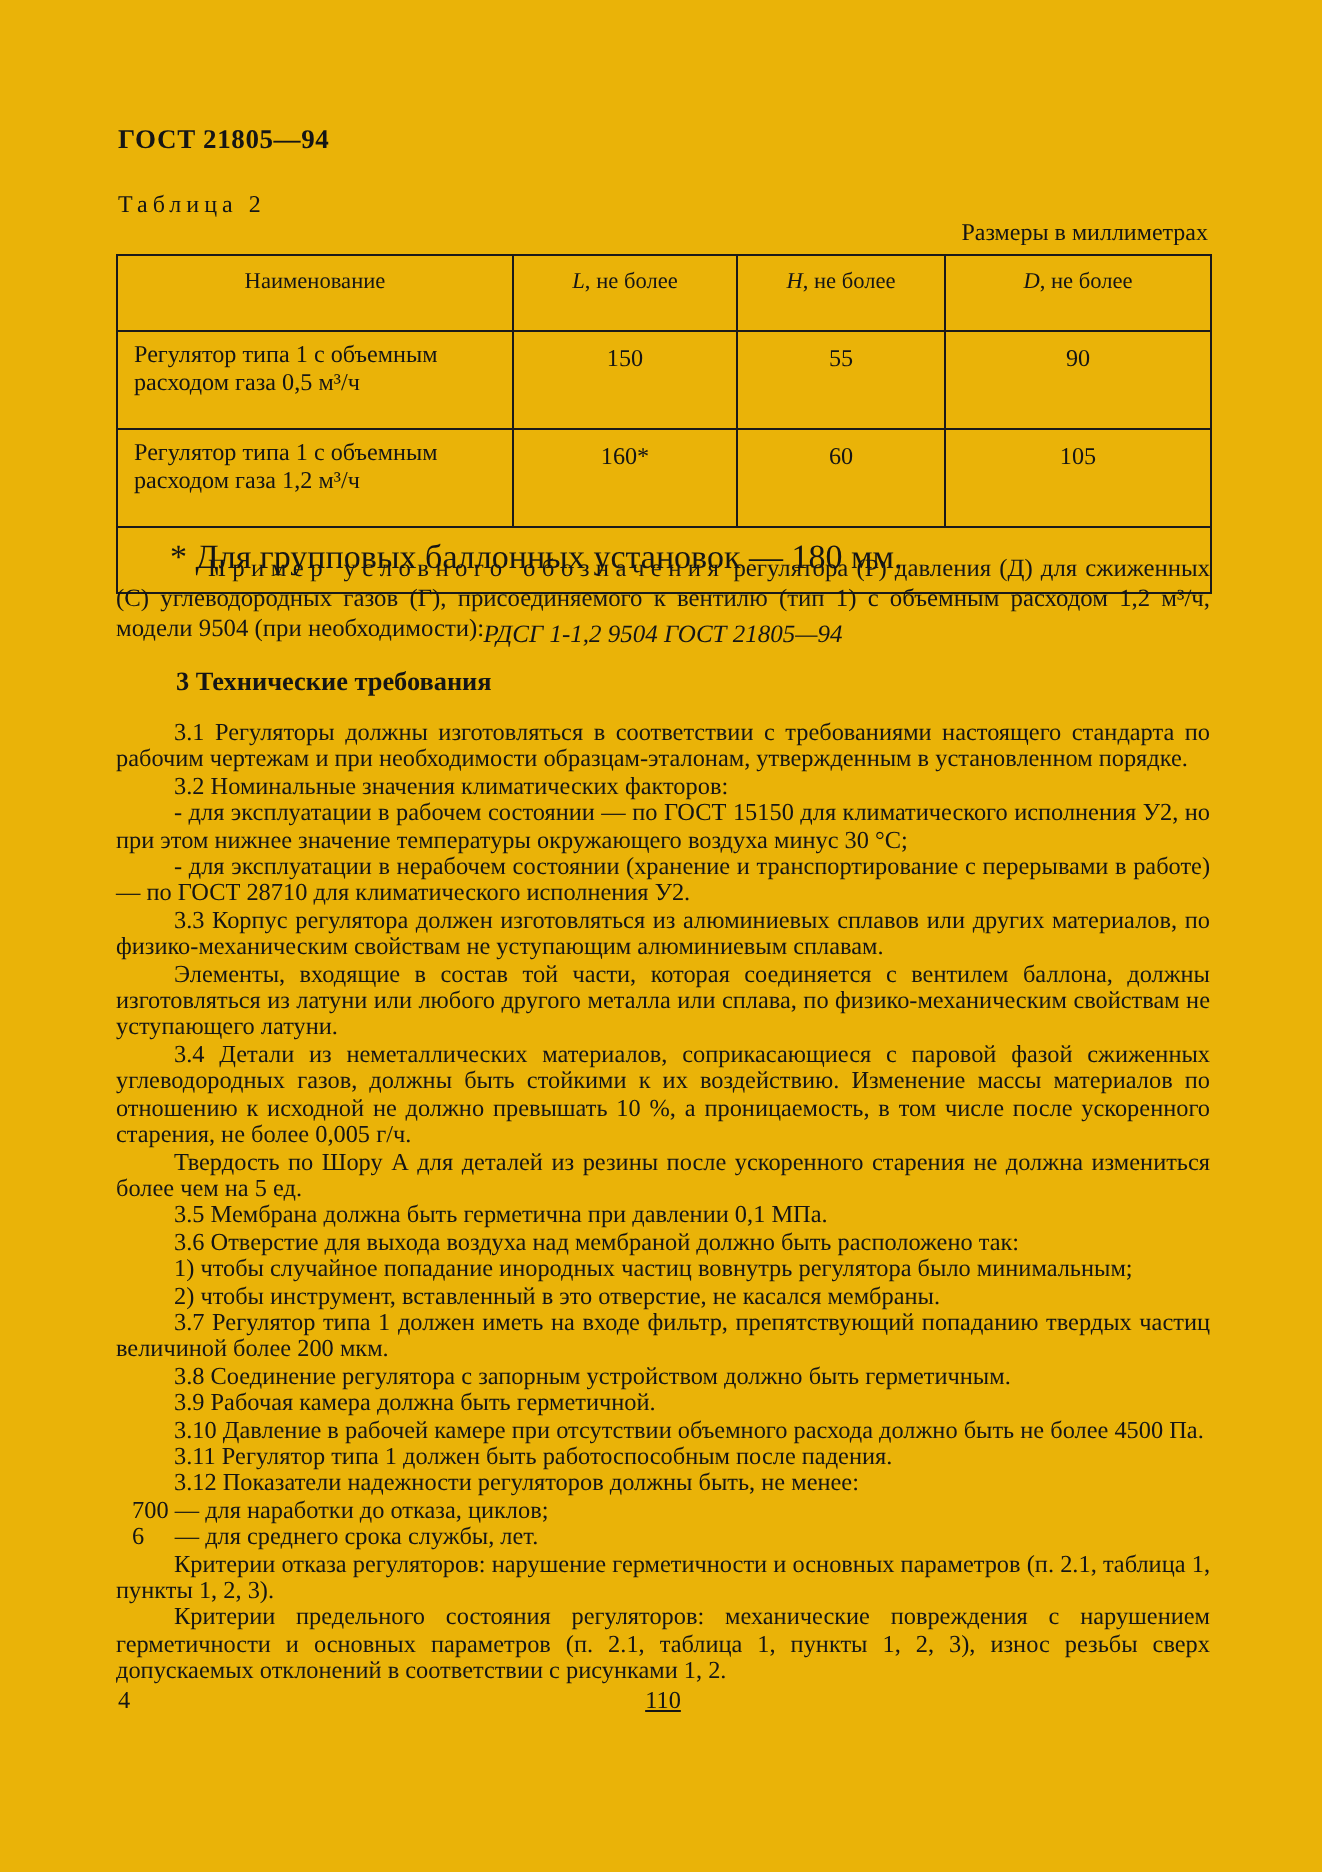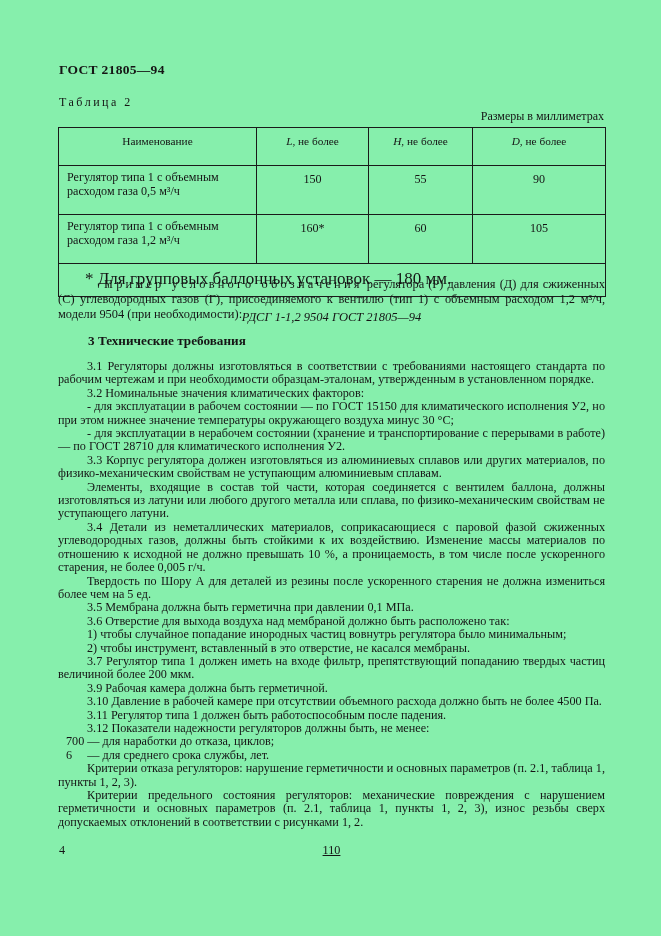--- a/index.html
+++ b/index.html
@@ -1,17 +1,17 @@
 <!DOCTYPE html>
 <html><head>
 <meta charset="utf-8">
 <style>
   html,body { margin:0; padding:0; background:#ffffff; }
   .page {
-    position:relative; width:661px; height:936px; background:#86efac;
+    position:relative; width:661px; height:936px; background:#eab308;
     font-family:"Liberation Serif", serif; color:#151515; overflow:hidden;
   }
   .doc-code { position:absolute; left:59px; top:62px; font-size:13.5px; font-weight:bold; letter-spacing:0.3px; }
   .table-label { position:absolute; left:59px; top:95px; font-size:12px; letter-spacing:2.5px; }
   .units-note { position:absolute; right:57px; top:109px; font-size:12px; }
 
   table.dim-table { position:absolute; left:58px; top:127px; width:547px; border-collapse:collapse; table-layout:fixed;padding-left:48px; }
   table.dim-table th, table.dim-table td { border:1px solid #1a1a1a; vertical-align:top; }
   table.dim-table th { font-weight:normal; font-size:11.3px; text-align:center; height:29px; padding-top:7px; vertical-align:top; }
   table.dim-table th .var { font-style:italic; }
@@ -93,20 +93,21 @@
     <p>- для эксплуатации в нерабочем состоянии (хранение и транспортирование с перерывами в работе) — по ГОСТ 28710 для климатического исполнения У2.</p>
     <p>3.3 Корпус регулятора должен изготовляться из алюминиевых сплавов или других материалов, по физико-механическим свойствам не уступающим алюминиевым сплавам.</p>
     <p>Элементы, входящие в состав той части, которая соединяется с вентилем баллона, должны изготовляться из латуни или любого другого металла или сплава, по физико-механическим свойствам не уступающего латуни.</p>
     <p>3.4 Детали из неметаллических материалов, соприкасающиеся с паровой фазой сжиженных углеводородных газов, должны быть стойкими к их воздействию. Изменение массы материалов по отношению к исходной не должно превышать 10 %, а проницаемость, в том числе после ускоренного старения, не более 0,005 г/ч.</p>
     <p>Твердость по Шору А для деталей из резины после ускоренного старения не должна измениться более чем на 5 ед.</p>
     <p>3.5 Мембрана должна быть герметична при давлении 0,1 МПа.</p>
     <p>3.6 Отверстие для выхода воздуха над мембраной должно быть расположено так:</p>
     <p>1) чтобы случайное попадание инородных частиц вовнутрь регулятора было минимальным;</p>
     <p>2) чтобы инструмент, вставленный в это отверстие, не касался мембраны.</p>
     <p>3.7 Регулятор типа 1 должен иметь на входе фильтр, препятствующий попаданию твердых частиц величиной более 200 мкм.</p>
+    <p>3.8 Соединение регулятора с запорным устройством должно быть герметичным.</p>
     <p>3.9 Рабочая камера должна быть герметичной.</p>
     <p>3.10 Давление в рабочей камере при отсутствии объемного расхода должно быть не более 4500 Па.</p>
     <p>3.11 Регулятор типа 1 должен быть работоспособным после падения.</p>
     <p>3.12 Показатели надежности регуляторов должны быть, не менее:</p>
     <p class="flush">700 — для наработки до отказа, циклов;</p>
     <p class="flush">6&nbsp;&nbsp;&nbsp;&nbsp;&nbsp;— для среднего срока службы, лет.</p>
     <p>Критерии отказа регуляторов: нарушение герметичности и основных параметров (п. 2.1, таблица 1, пункты 1, 2, 3).</p>
     <p>Критерии предельного состояния регуляторов: механические повреждения с нарушением герметичности и основных параметров (п. 2.1, таблица 1, пункты 1, 2, 3), износ резьбы сверх допускаемых отклонений в соответствии с рисунками 1, 2.</p>
   </div>
 

